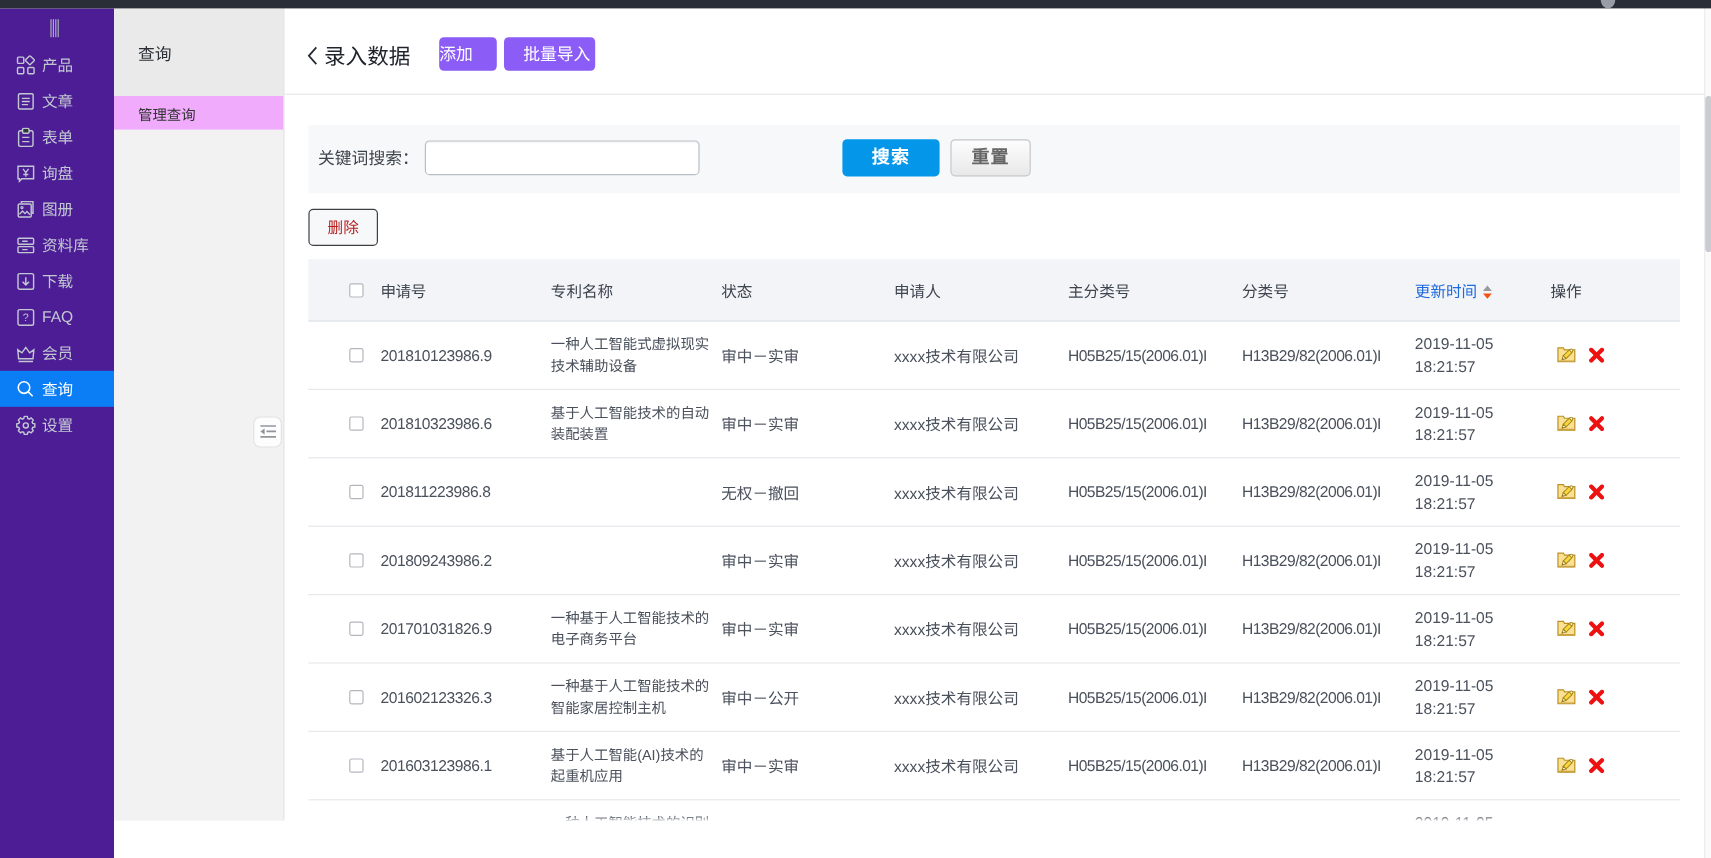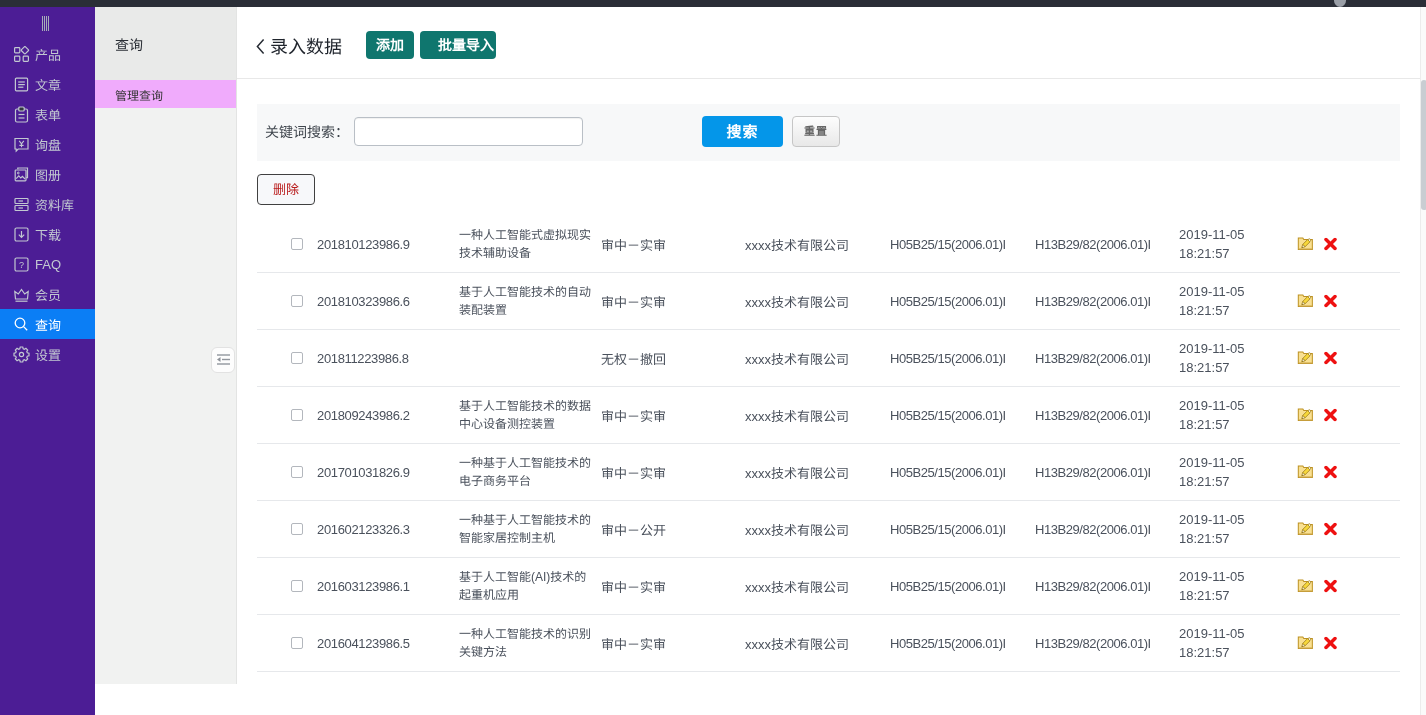--- a/index.html
+++ b/index.html
@@ -29,30 +29,30 @@
   #p2item { position:absolute; left:0; top:73px; width:141px; height:28px; background:#f0abfc; color:#333; font-size:12px; }
   #p2item span { position:absolute; left:20px; top:6px; }
   #outbtn { position:absolute; left:116px; top:340px; width:24px; height:26px; background:#fdfdfd; border:1px solid #e2e2e2; border-radius:6px; }
   #outbtn svg { position:absolute; left:4px; top:5px; }
 
   
   #main { left:237px; top:7px; width:1183px; height:708px; background:#fff; z-index:3; }
   #mhead { position:absolute; left:0; top:0; width:1183px; height:72px; background:#fff; border-bottom:1px solid #e8e8e8; }
   #title { position:absolute; left:18px; top:25px; font-size:18px; color:#1f242c; font-weight:500; }
   #title svg { vertical-align:-2px; margin-right:4px; }
-  .gbtn { position:absolute; top:24px; height:28px; background:#0f766e; color:#fff; font-size:14px; border-radius:4px; text-align:center; line-height:28px; font-weight:700; }
+  .gbtn { position:absolute; top:24px; height:28px; background:#8b5cf6; color:#fff; font-size:14px; border-radius:4px; text-align:left; line-height:28px; font-weight:400; }
   #btn-add { left:129px; width:48px; }
   #btn-imp { left:183px; width:76px;padding-left:16px; }
 
   
   #searchbox { position:absolute; left:20px; top:97px; width:1143px; height:57px; background:#f7f8f9; }
   #kwlabel { position:absolute; left:8px; top:17px; font-size:14px; color:#3f454d; }
   #kwinput { position:absolute; left:97px; top:13px; width:229px; height:29px; background:#fff; border:1px solid #b9bfc6; border-radius:4px; box-shadow:inset 0 1px 1px rgba(0,0,0,0.06); }
   #btn-search { position:absolute; left:445px; top:12px; width:81px; height:31px; background:#0496e9; border-radius:4px; color:#fff; font-size:15px; font-weight:600; text-align:center; line-height:31px; letter-spacing:1px; }
-  #btn-reset { position:absolute; left:535px; top:12px; width:48px; height:31px; background:linear-gradient(#fdfdfd,#e8e8e8); border:1px solid #c6c6c6; border-radius:4px; color:#666; font-size:11px; font-weight:600; text-align:center; line-height:29px; letter-spacing:1px; }
+  #btn-reset { position:absolute; left:535px; top:12px; width:67px; height:31px; background:linear-gradient(#fdfdfd,#e8e8e8); border:1px solid #c6c6c6; border-radius:4px; color:#666; font-size:15px; font-weight:600; text-align:center; line-height:29px; letter-spacing:1px; }
 
   #btn-del { position:absolute; left:20px; top:167px; width:58px; height:31px; background:#f7f8fa; border:1px solid #404040; border-radius:4px; color:#b91c1c; font-size:13px; text-align:center; line-height:29px; }
 
   
   #table { position:absolute; left:20px; top:209px; width:1143px; }
   #thead { position:relative; height:52px; background:#f3f4f7; border-bottom:1px solid #dde1e7; font-size:13px; color:#3e4450; font-weight:500; }
   .row { position:relative; height:57px; border-bottom:1px solid #e6e8eb; font-size:13px; color:#4a515c; }
   .cb { position:absolute; left:34px; width:12px; height:12px; background:#fff; border:1px solid #b3b7bd; border-radius:2px; }
   #thead .cb { top:20px; }
   .row .cb { top:22px; }
@@ -237,20 +237,34 @@
       <div class="gbtn" id="btn-imp">批量导入</div>
     </div>
     <div id="searchbox">
       <div id="kwlabel">关键词搜索：</div>
       <div id="kwinput"></div>
       <div id="btn-search">搜索</div>
       <div id="btn-reset">重置</div>
     </div>
     <div id="btn-del">删除</div>
     <div id="table">
+      <div id="thead">
+        <span class="cb"></span>
+        <div class="c1">申请号</div>
+        <div class="c2" style="line-height:normal">专利名称</div>
+        <div class="c3">状态</div>
+        <div class="c4">申请人</div>
+        <div class="c5">主分类号</div>
+        <div class="c6">分类号</div>
+        <div class="c7 sorth" style="line-height:normal">更新时间 <svg width="9" height="12" viewBox="0 0 9 12" style="vertical-align:-2px">
+            <path d="M4.5 0.5 L8.2 5 H0.8 Z" fill="#9a9a9a"></path>
+            <path d="M4.5 11.5 L8.2 7 H0.8 Z" fill="#f84e10"></path>
+          </svg></div>
+        <div class="c8">操作</div>
+      </div>
       <div id="tbody">
         <div class="row ops">
           <span class="cb"></span>
           <div class="c1 cmid">201810123986.9</div>
           <div class="c2 cmid">一种人工智能式虚拟现实技术辅助设备</div>
           <div class="c3 cmid">审中－实审</div>
           <div class="c4 cmid">xxxx技术有限公司</div>
           <div class="c5 cmid">H05B25/15(2006.01)I</div>
           <div class="c6 cmid">H13B29/82(2006.01)I</div>
           <div class="c7 cmid">2019-11-05<br>18:21:57</div>
@@ -318,21 +332,20 @@
           <svg class="op-del" width="13" height="13" viewBox="0 0 13 13">
             <g stroke="#ee1111" stroke-width="3.5" stroke-linecap="round">
               <line x1="2" y1="2" x2="11" y2="11"></line>
               <line x1="11" y1="2" x2="2" y2="11"></line>
             </g>
           </svg>
         </div>
         <div class="row ops">
           <span class="cb"></span>
           <div class="c1 cmid">201809243986.2</div>
-          <div class="c2 cmid">基于人工智能技术的数据中心设备测控装置</div>
           <div class="c3 cmid">审中－实审</div>
           <div class="c4 cmid">xxxx技术有限公司</div>
           <div class="c5 cmid">H05B25/15(2006.01)I</div>
           <div class="c6 cmid">H13B29/82(2006.01)I</div>
           <div class="c7 cmid">2019-11-05<br>18:21:57</div>
           <svg class="op-edit" width="17" height="15.5" viewBox="0 0 18 17">
             <path d="M1.1 3.6 v-1.8 h5 l1 1.8 h9.4 v10.8 h-15.4 z" fill="#f9e092" stroke="#bd9120" stroke-width="1.1"></path>
             <path d="M1.6 14 h14.4" stroke="#caa243" stroke-width="1.4"></path>
             <g transform="rotate(45 9 8.5)">
               <circle cx="9" cy="2.6" r="1.5" fill="#fffef2" stroke="#a5841f" stroke-width="0.9"></circle>

